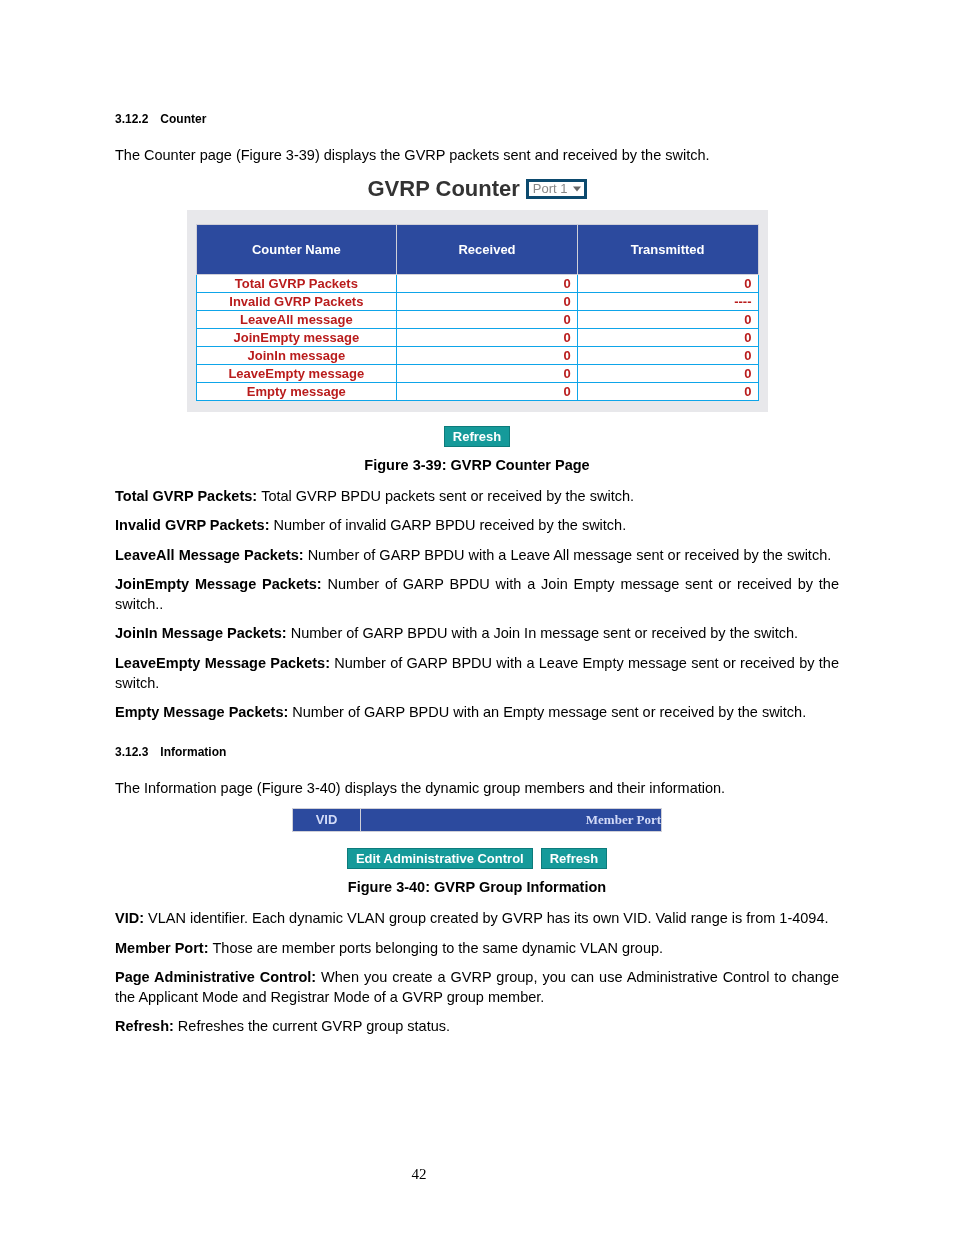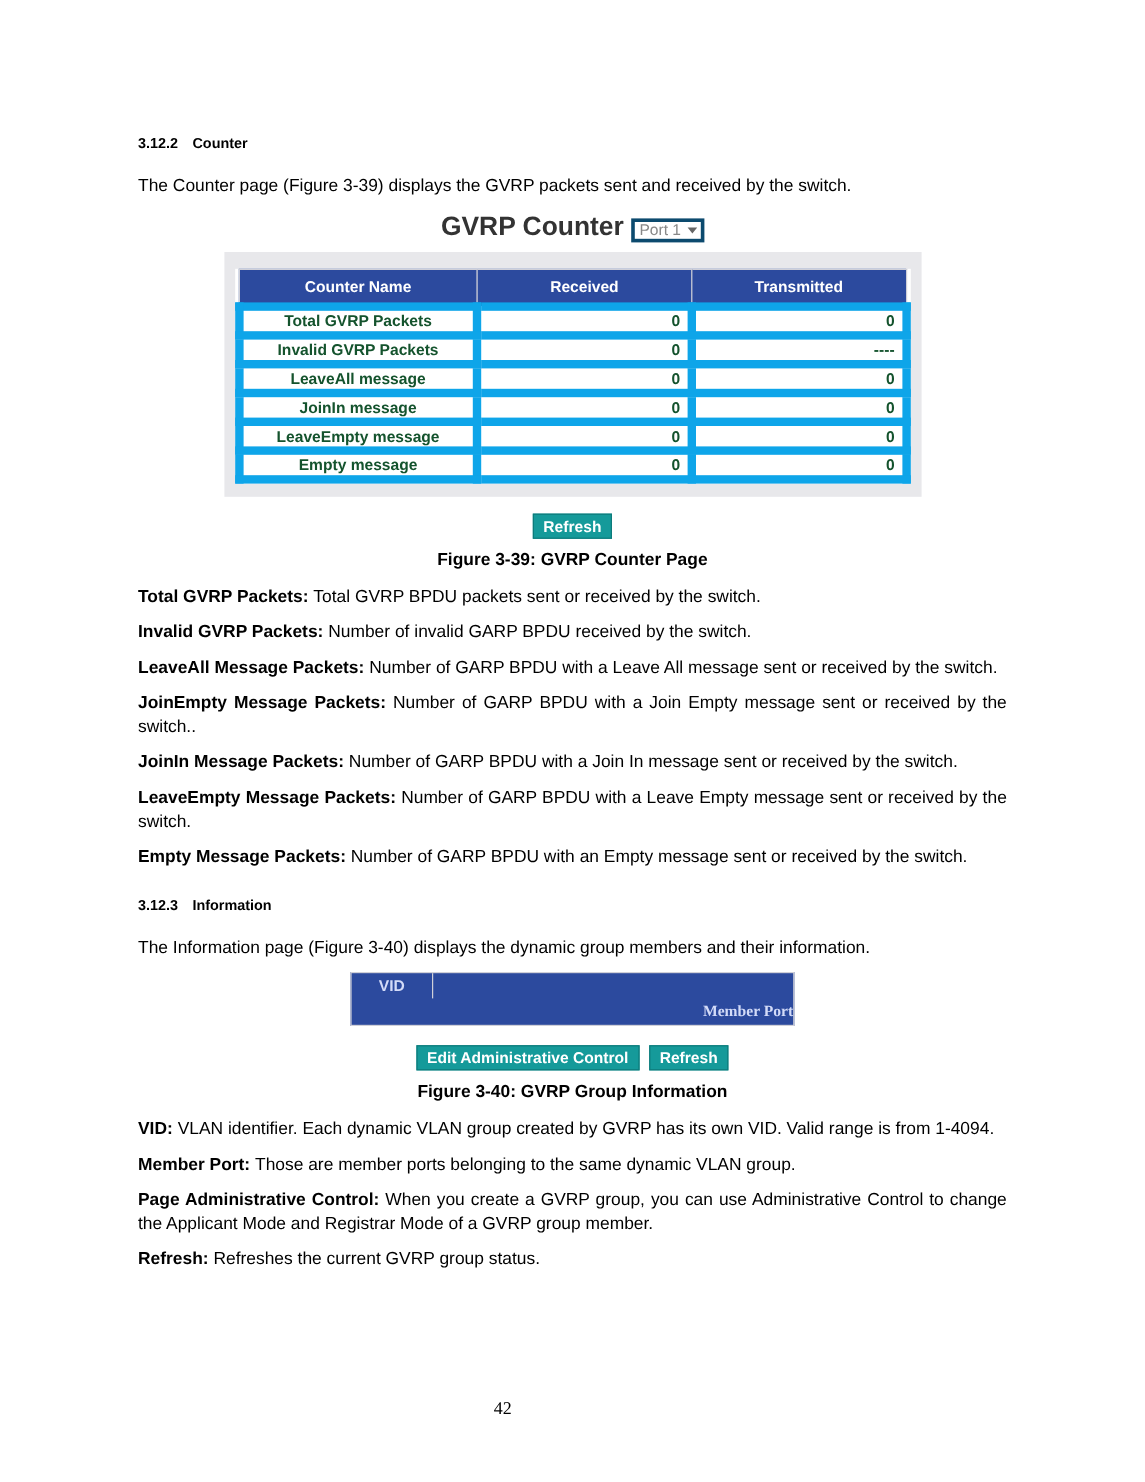--- a/index.html
+++ b/index.html
@@ -36,21 +36,21 @@
       width: 838px;
       text-align: center;
       font-size: 15px;
       font-family: "Times New Roman", serif;
     }
 
     
     .fig39-wrap { margin: 2px 0 0 0; }
     .fig39-title-row {
       display: flex;
-      align-items: flex-end;
+      align-items: center;
       justify-content: center;
       gap: 6px;
       margin-bottom: 8px;
     }
     .fig39-title {
       font-family: Verdana, sans-serif;
       font-weight: bold;
       font-size: 22px;
       color: #333;
     }
@@ -87,28 +87,28 @@
       width: 100%;
       border-collapse: collapse;
       background: #fff;
       font-family: Verdana, sans-serif;
       font-size: 13px;
     }
     .ct-table th {
       background: #2c4a9e;
       color: #fff;
       font-weight: bold;
-      padding: 6px 0;
+      padding: 17px 0;
       text-align: center;
       border: 1px solid #d0d0d8;
     }
     .ct-table td {
-      border: 7px solid #0ea5e9;
+      border: 1px solid #0ea5e9;
       padding: 1px 6px;
-      color: #14532d;
+      color: #b91c1c;
       font-weight: bold;
     }
     .ct-table td:first-child { text-align: center; width: 200px; }
     .ct-table td:nth-child(2),
     .ct-table td:nth-child(3) { text-align: right; width: 180px; }
 
     .refresh-row { text-align: center; margin: 14px 0 0; }
     .teal-btn {
       display: inline-block;
       background: #159a9a;
@@ -132,21 +132,20 @@
     .fig40-bar {
       width: 370px;
       margin: 0 auto 16px;
       display: flex;
       font-family: Verdana, sans-serif;
       font-size: 13px;
       font-weight: bold;
       color: #d3dbf8;
       background: #2c4a9e;
       border: 1px solid #d0d0d8;
-      flex-direction: column;
     }
     .fig40-bar .vid {
       width: 68px;
       text-align: center;
       padding: 3px 0;
       border-right: 1px solid #d0d0d8;
     }
     .fig40-bar .mp {
       flex: 1;
       text-align: right;
@@ -189,20 +188,25 @@
             <td>0</td>
             <td>0</td>
           </tr>
         <tr>
             <td>Invalid GVRP Packets</td>
             <td>0</td>
             <td>----</td>
           </tr>
         <tr>
             <td>LeaveAll message</td>
+            <td>0</td>
+            <td>0</td>
+          </tr>
+        <tr>
+            <td>JoinEmpty message</td>
             <td>0</td>
             <td>0</td>
           </tr>
         <tr>
             <td>JoinIn message</td>
             <td>0</td>
             <td>0</td>
           </tr>
         <tr>
             <td>LeaveEmpty message</td>

